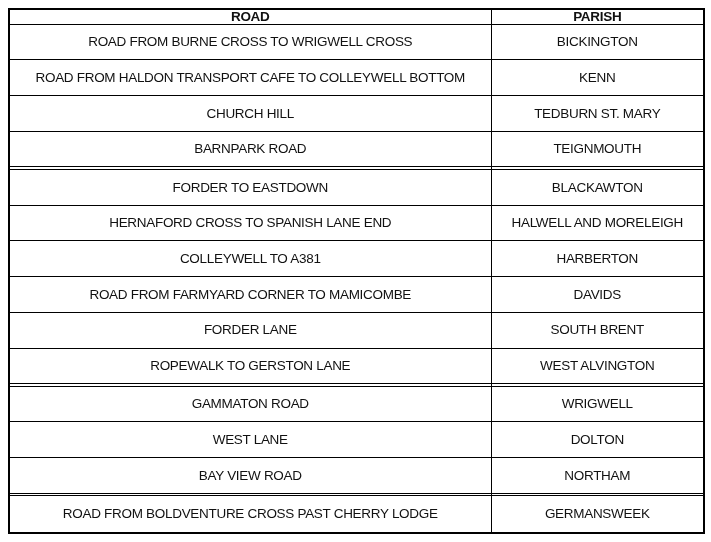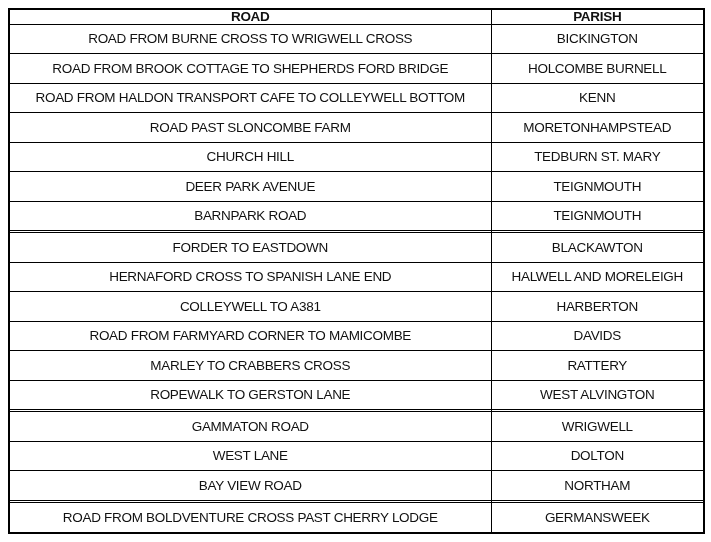--- a/index.html
+++ b/index.html
@@ -58,38 +58,26 @@
         <th>ROAD</th>
         <th>PARISH</th>
       </tr>
     </thead>
     <tbody id="table-body">
         <tr>
           <td>ROAD FROM BURNE CROSS TO WRIGWELL CROSS</td>
           <td>BICKINGTON</td>
         </tr>
         <tr>
-          <td>ROAD FROM BROOK COTTAGE TO SHEPHERDS FORD BRIDGE</td>
-          <td>HOLCOMBE BURNELL</td>
-        </tr>
-        <tr>
           <td>ROAD FROM HALDON TRANSPORT CAFE TO COLLEYWELL BOTTOM</td>
           <td>KENN</td>
         </tr>
         <tr>
-          <td>ROAD PAST SLONCOMBE FARM</td>
-          <td>MORETONHAMPSTEAD</td>
-        </tr>
-        <tr>
           <td>CHURCH HILL</td>
           <td>TEDBURN ST. MARY</td>
-        </tr>
-        <tr>
-          <td>DEER PARK AVENUE</td>
-          <td>TEIGNMOUTH</td>
         </tr>
         <tr>
           <td>BARNPARK ROAD</td>
           <td>TEIGNMOUTH</td>
         </tr>
         <tr>
           <td></td>
           <td></td>
         </tr>
         <tr>
@@ -102,22 +90,22 @@
         </tr>
         <tr>
           <td>COLLEYWELL TO A381</td>
           <td>HARBERTON</td>
         </tr>
         <tr>
           <td>ROAD FROM FARMYARD CORNER TO MAMICOMBE</td>
           <td>DAVIDS</td>
         </tr>
         <tr>
-          <td>MARLEY TO CRABBERS CROSS</td>
-          <td>RATTERY</td>
+          <td>FORDER LANE</td>
+          <td>SOUTH BRENT</td>
         </tr>
         <tr>
           <td>ROPEWALK TO GERSTON LANE</td>
           <td>WEST ALVINGTON</td>
         </tr>
         <tr>
           <td></td>
           <td></td>
         </tr>
         <tr>

